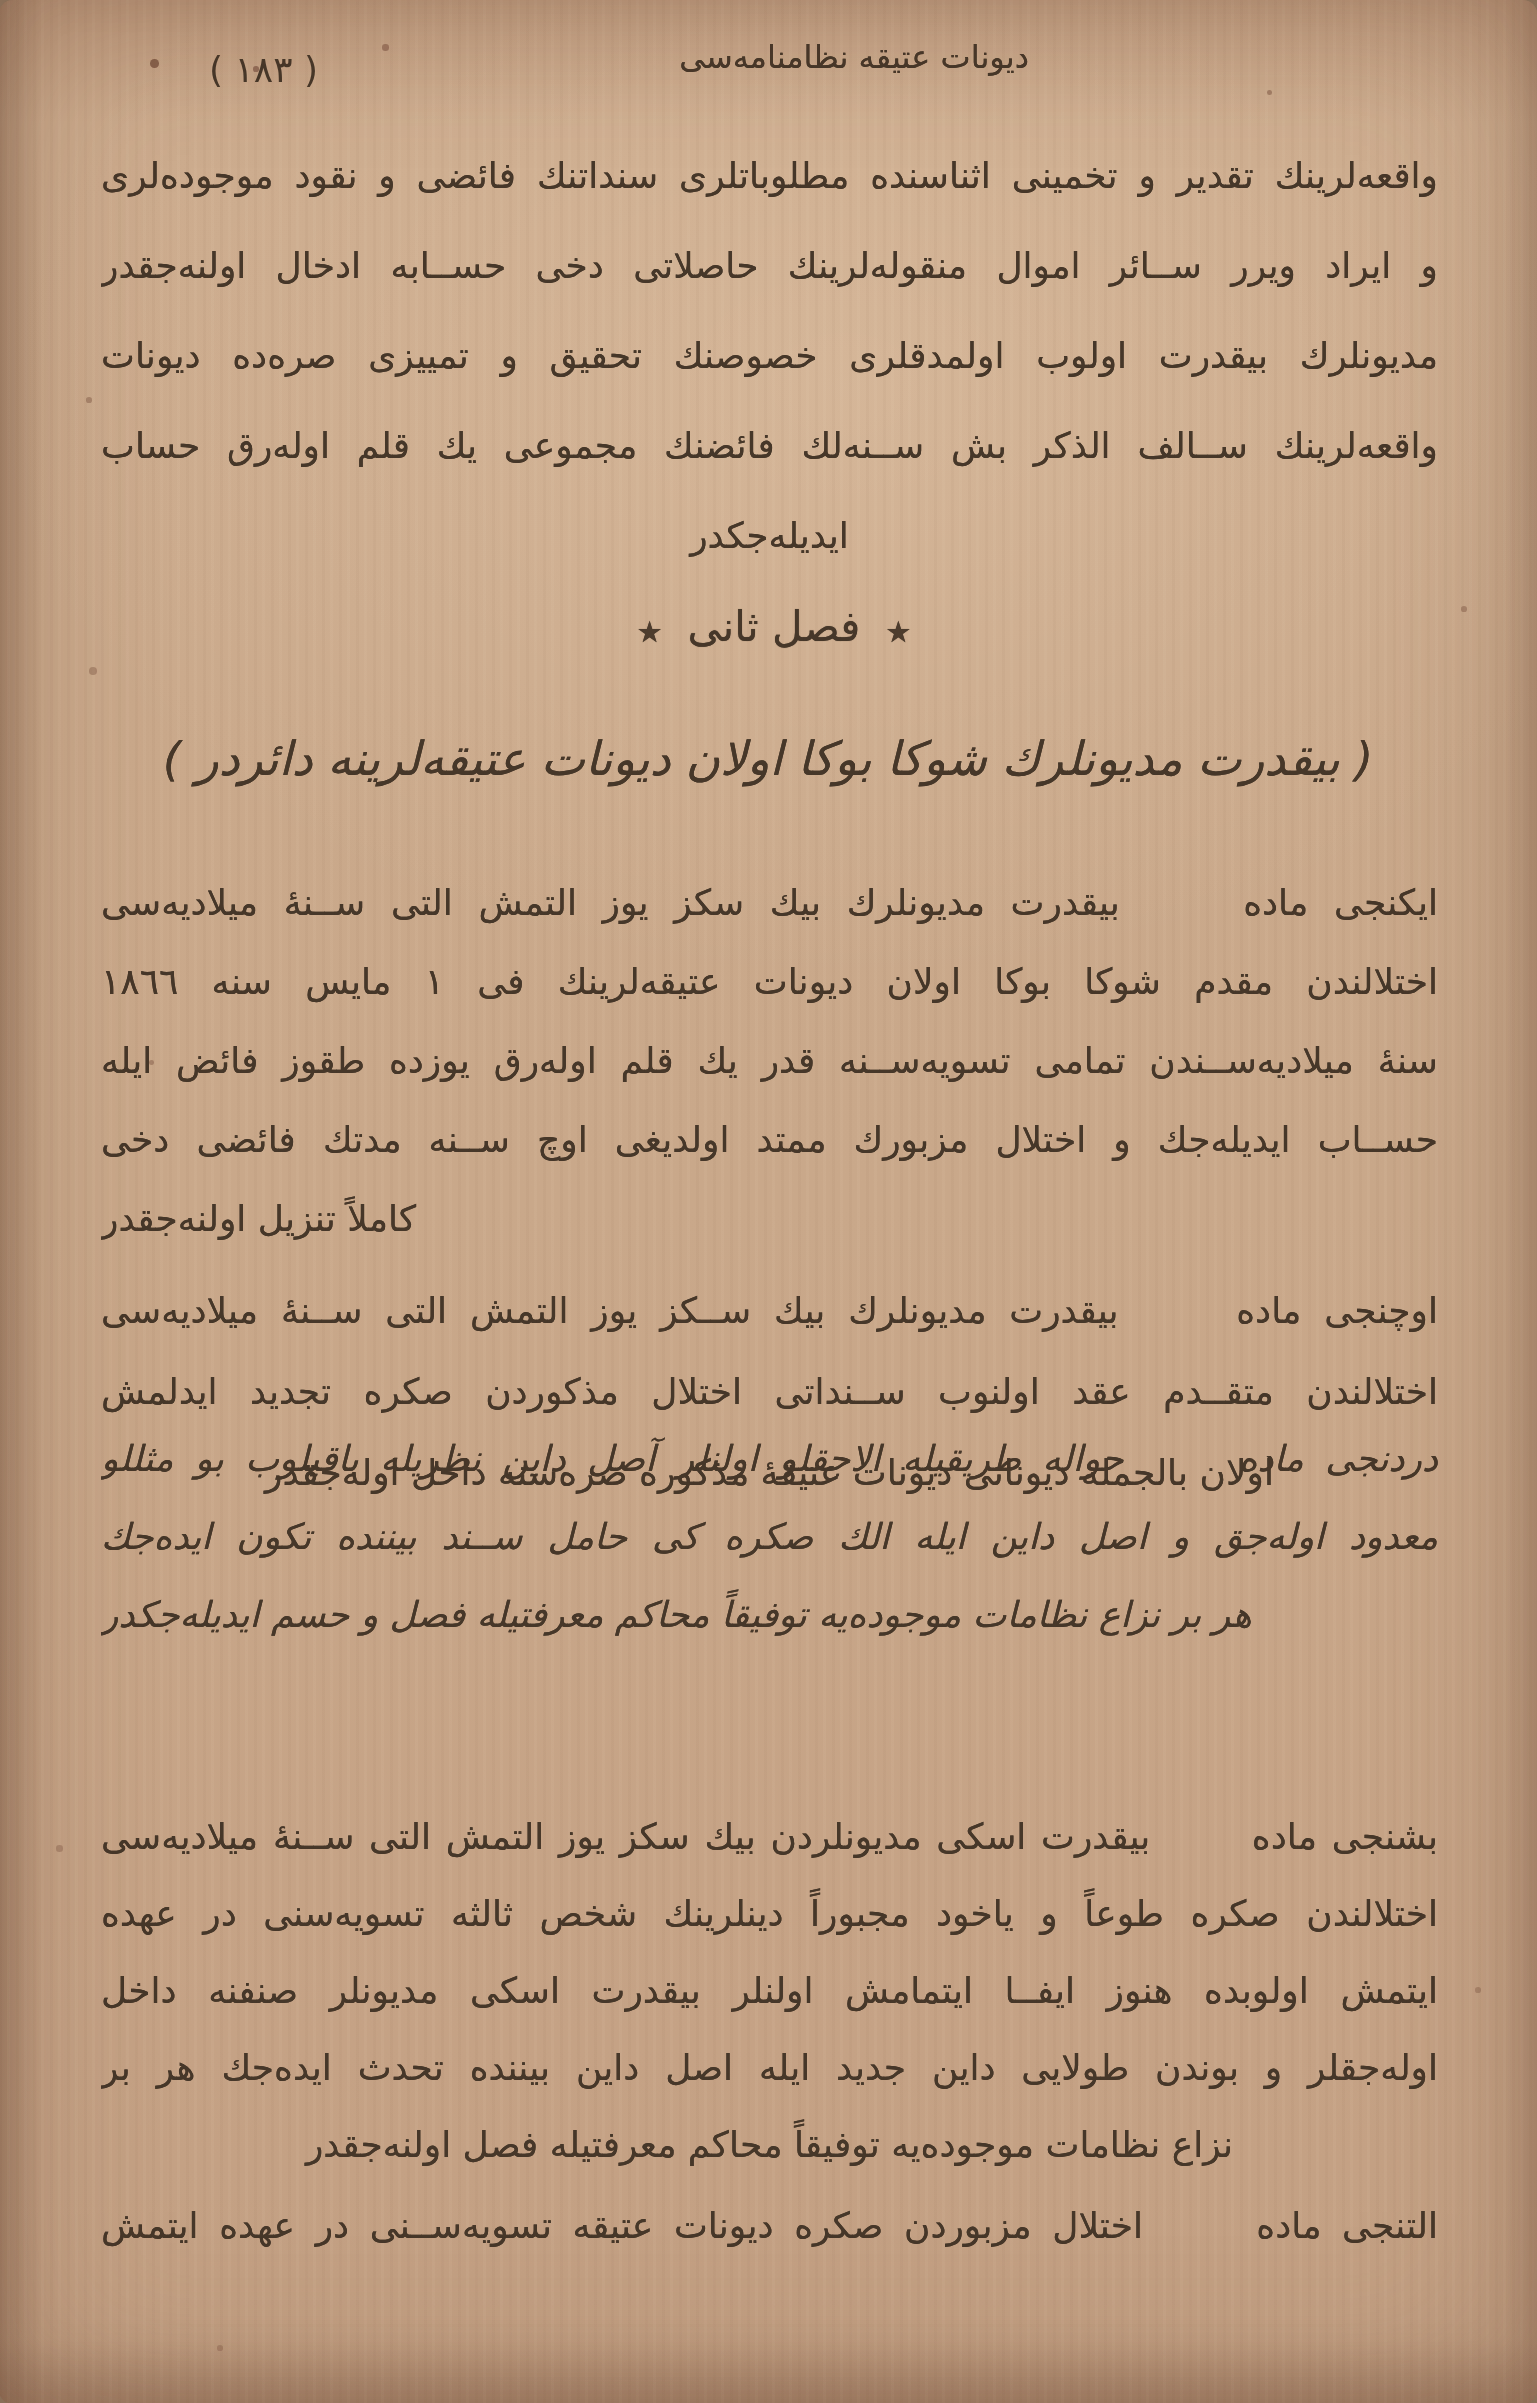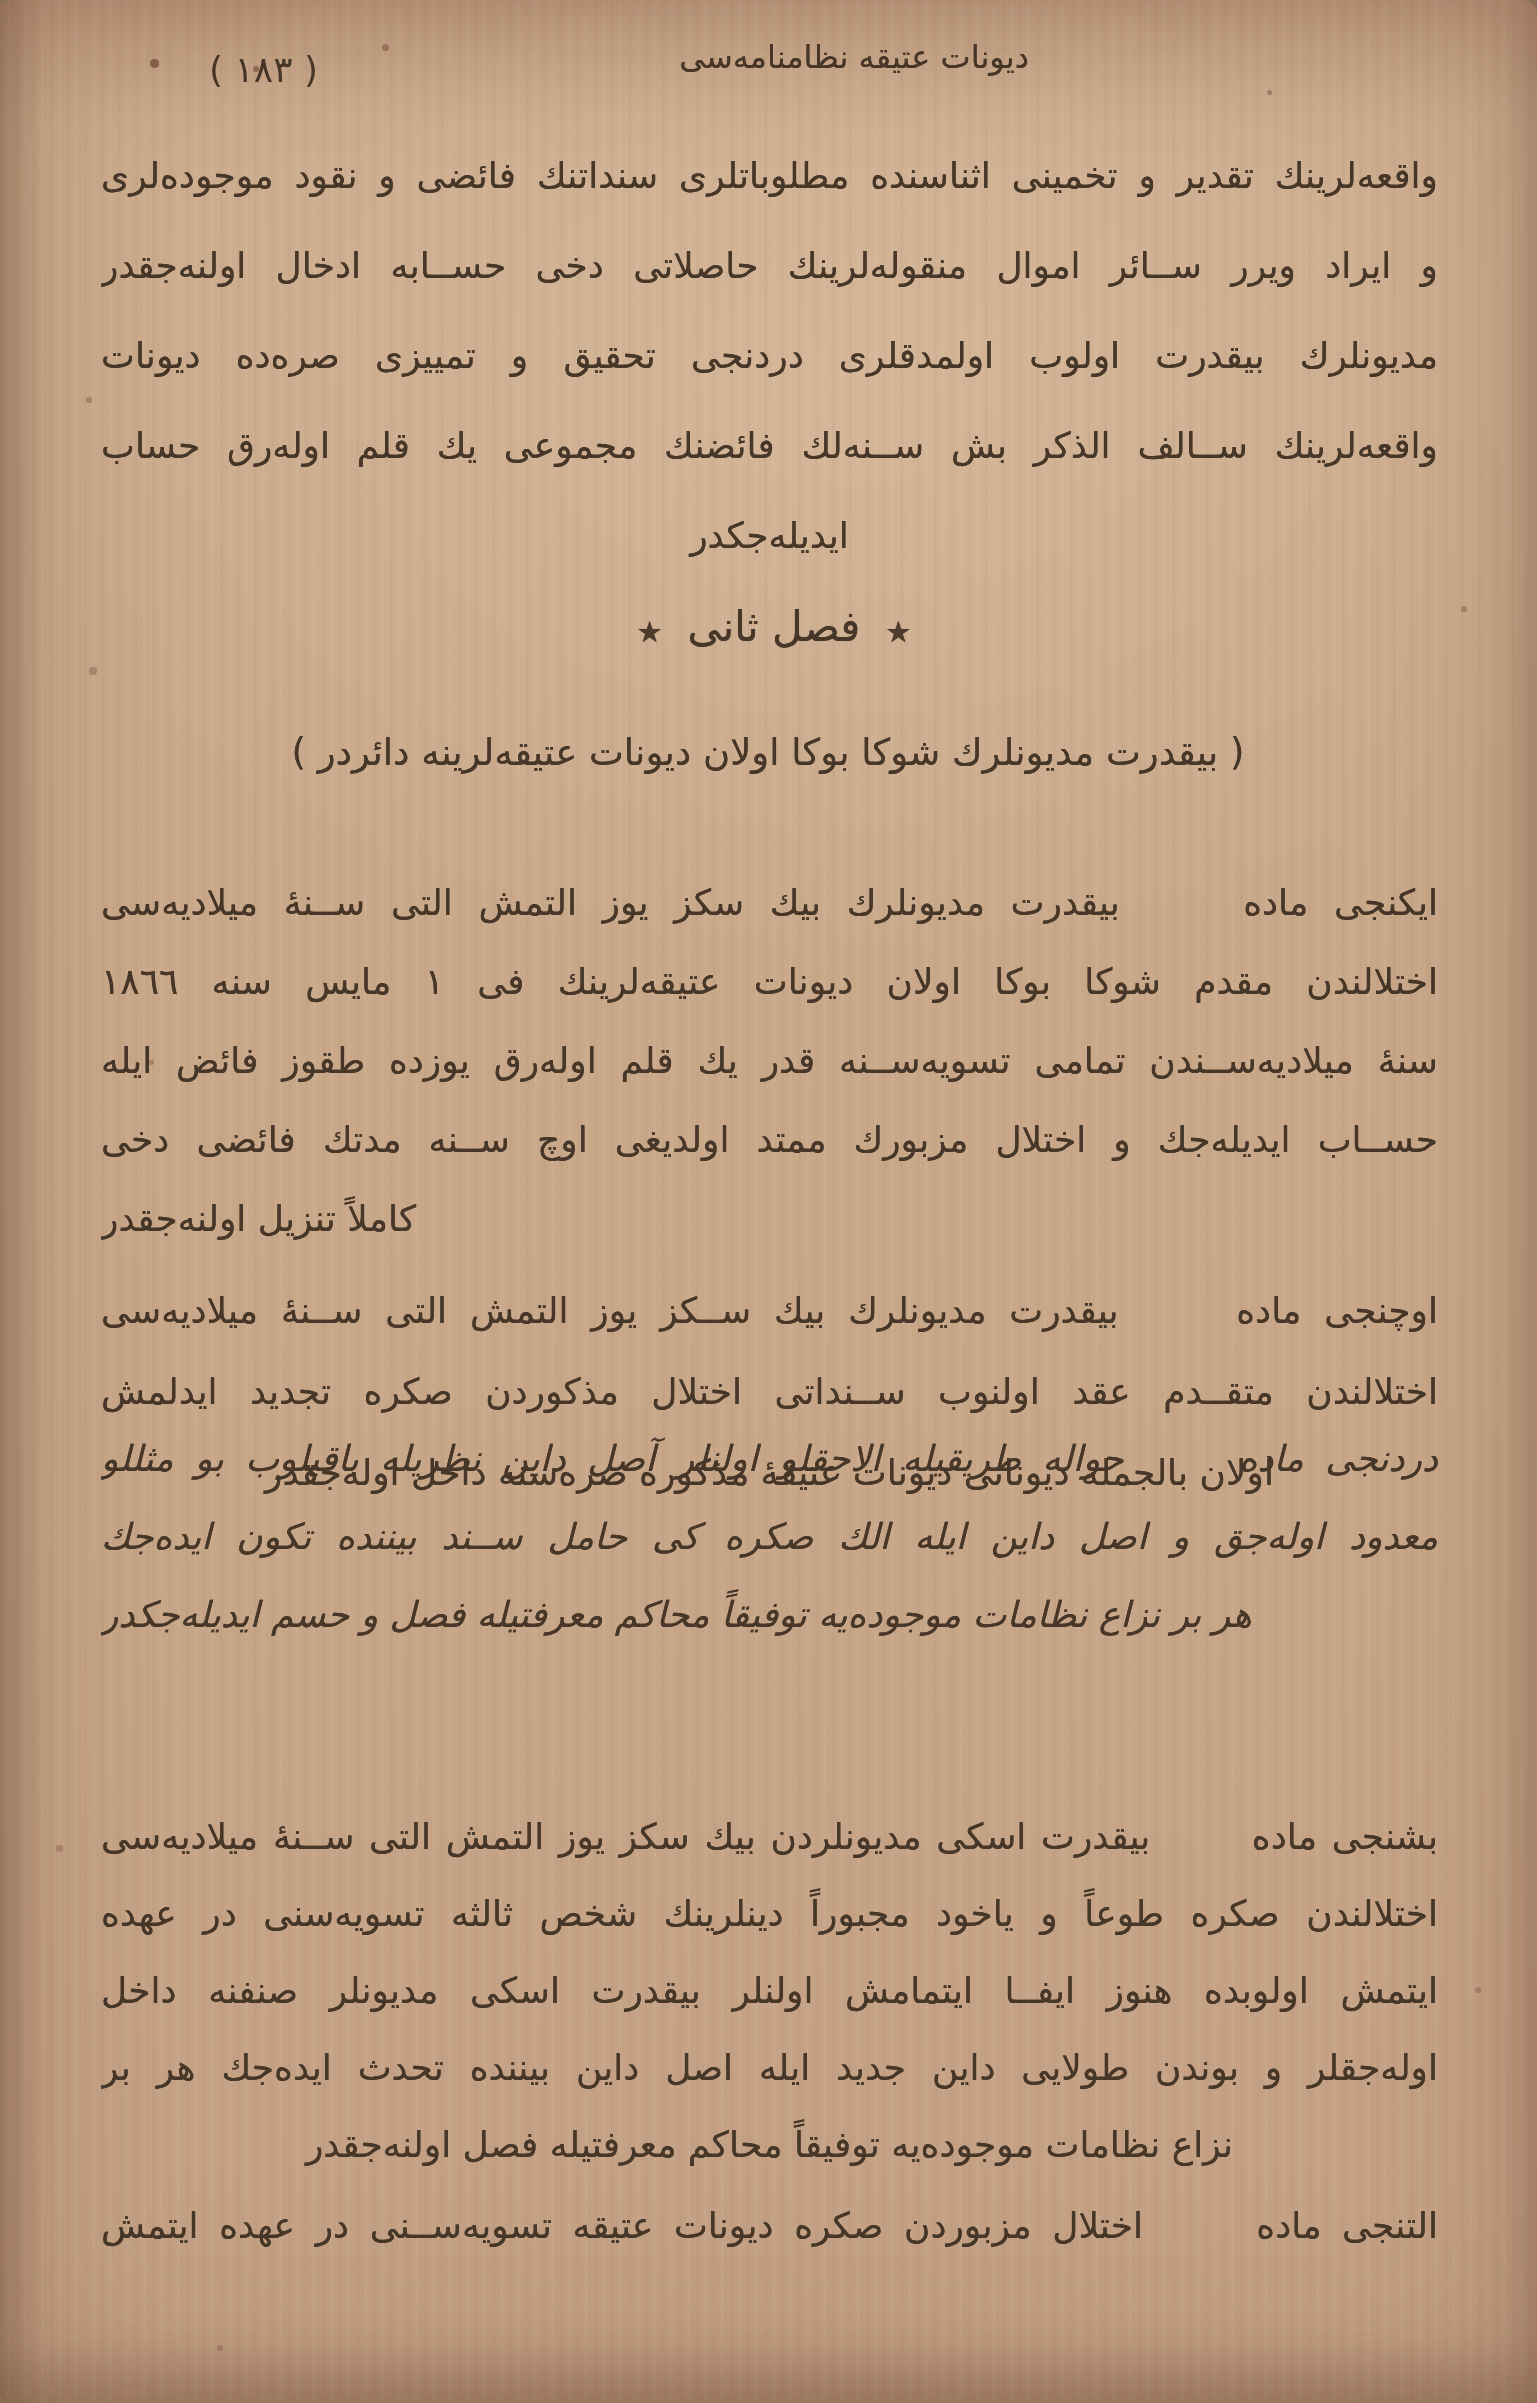--- a/index.html
+++ b/index.html
@@ -59,22 +59,23 @@
     text-align:center;font-size:42px;
     text-shadow:0 0 0.7px currentColor;
     padding-left:12px;
   }
   .chapter .ornament{
     font-size:49px;vertical-align:-5.7px;
     padding:0 24.6px;color:#4d3c2d;
   }
   .subtitle{
     position:absolute;top:731px;left:0;right:0;
-    text-align:center;font-size:37px;
+    text-align:center;font-size:47px;
     text-shadow:0 0 0.6px currentColor;
+    font-style:italic;
   }
 </style>
 </head>
 <body>
 
 <div class="page">
   <div class="streaks"></div>
 
   <div class="speck" style="left:151px;top:59px;width:8.5px;height:8.5px;background:rgba(86,43,30,0.55);"></div>
   <div class="speck" style="left:254px;top:66px;width:5.7px;height:5.7px;background:rgba(86,43,30,0.45);"></div>
@@ -87,21 +88,21 @@
   <div class="speck" style="left:57px;top:1845px;width:6.6px;height:6.6px;background:rgba(86,43,30,0.25);"></div>
   <div class="speck" style="left:1476px;top:1987px;width:5.7px;height:5.7px;background:rgba(86,43,30,0.25);"></div>
   <div class="speck" style="left:218px;top:2345px;width:5.7px;height:5.7px;background:rgba(86,43,30,0.22);"></div>
 
   <div class="hdr-pagenum">( ١٨٣ )</div>
   <div class="hdr-title">ديونات عتيقه نظامنامه‌سى</div>
 
   <div class="para" style="top:131px;line-height:90px;">
     <div class="line">واقعه‌لرينك تقدير و تخمينى اثناسنده مطلوباتلرى سنداتنك فائضى و نقود موجوده‌لرى</div>
     <div class="line">و ايراد ويرر ســائر اموال منقوله‌لرينك حاصلاتى دخى حســابه ادخال اولنه‌جقدر</div>
-    <div class="line">مديونلرك بيقدرت اولوب اولمدقلرى دردنجى تحقيق و تمييزى صره‌ده ديونات</div>
+    <div class="line">مديونلرك بيقدرت اولوب اولمدقلرى خصوصنك تحقيق و تمييزى صره‌ده ديونات</div>
     <div class="line">واقعه‌لرينك ســالف الذكر بش ســنه‌لك فائضنك مجموعى يك قلم اوله‌رق حساب</div>
     <div class="line end-center">ايديله‌جكدر</div>
   </div>
 
   <div class="chapter">
     <span class="ornament">٭</span><span>فصل ثانى</span><span class="ornament">٭</span>
   </div>
 
   <div class="subtitle">( بيقدرت مديونلرك شوكا بوكا اولان ديونات عتيقه‌لرينه دائردر )</div>
 

